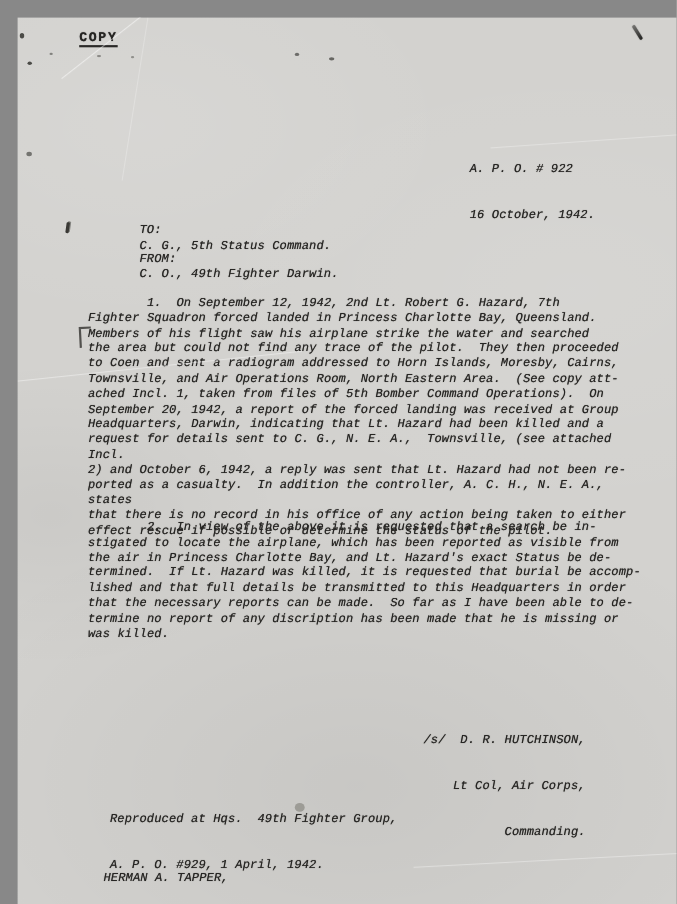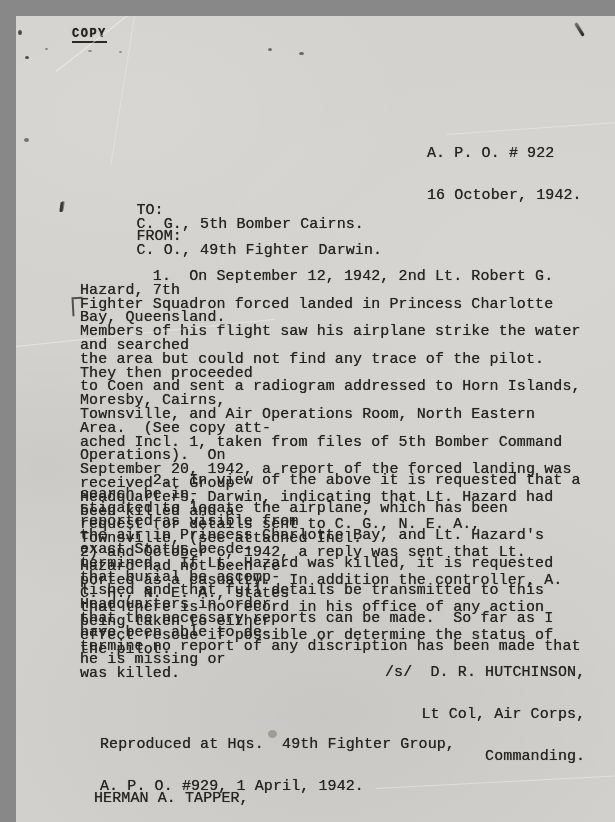--- a/index.html
+++ b/index.html
@@ -13,25 +13,26 @@
       radial-gradient(ellipse 420px 260px at 18% 12%, rgba(255,255,255,0.10), rgba(255,255,255,0) 70%),
       radial-gradient(ellipse 500px 300px at 82% 30%, rgba(255,255,255,0.08), rgba(255,255,255,0) 70%),
       radial-gradient(ellipse 600px 380px at 50% 85%, rgba(0,0,0,0.05), rgba(0,0,0,0) 70%),
       radial-gradient(ellipse 300px 200px at 5% 55%, rgba(0,0,0,0.04), rgba(0,0,0,0) 70%),
       #d3d2cf;
     font-family: "Liberation Mono", "DejaVu Sans Mono", monospace;
     color: #262523;
   }
   .txt {
     position: absolute;
-    font-size: 15px;
+    font-size: 11px;
     line-height: 13.8px;
     white-space: pre-wrap;
     letter-spacing: 0.1px;
     text-shadow: 0 0 0.7px rgba(45,44,40,0.85);
+    font-style: italic;
   }
   .copy-stamp {
     position: absolute;
     left: 56px; top: 11px;
     font-size: 12px;
     font-weight: bold;
     letter-spacing: 1.5px;
     border-bottom: 2px solid #2a2927;
     padding-bottom: 0px;
     text-shadow: 0 0 0.8px rgba(30,30,28,0.9);
@@ -105,21 +106,21 @@
   <div class="copy-stamp">COPY</div>
 
 
   <div class="txt dateline">
     <div>A. P. O. # 922</div>
     <div>16 October, 1942.</div>
   </div>
 
   <div class="txt addr-row to-row">
     <span class="lbl">TO:</span>
-    <span>C. G., 5th Bomber Cairns.</span>
+    <span>C. G., 5th Status Command.</span>
   </div>
 
   <div class="txt addr-row from-row">
     <span class="lbl">FROM:</span>
     <span>C. O., 49th Fighter Darwin.</span>
   </div>
 
   <div class="txt para1">        1.  On September 12, 1942, 2nd Lt. Robert G. Hazard, 7th
 Fighter Squadron forced landed in Princess Charlotte Bay, Queensland.
 Members of his flight saw his airplane strike the water and searched

